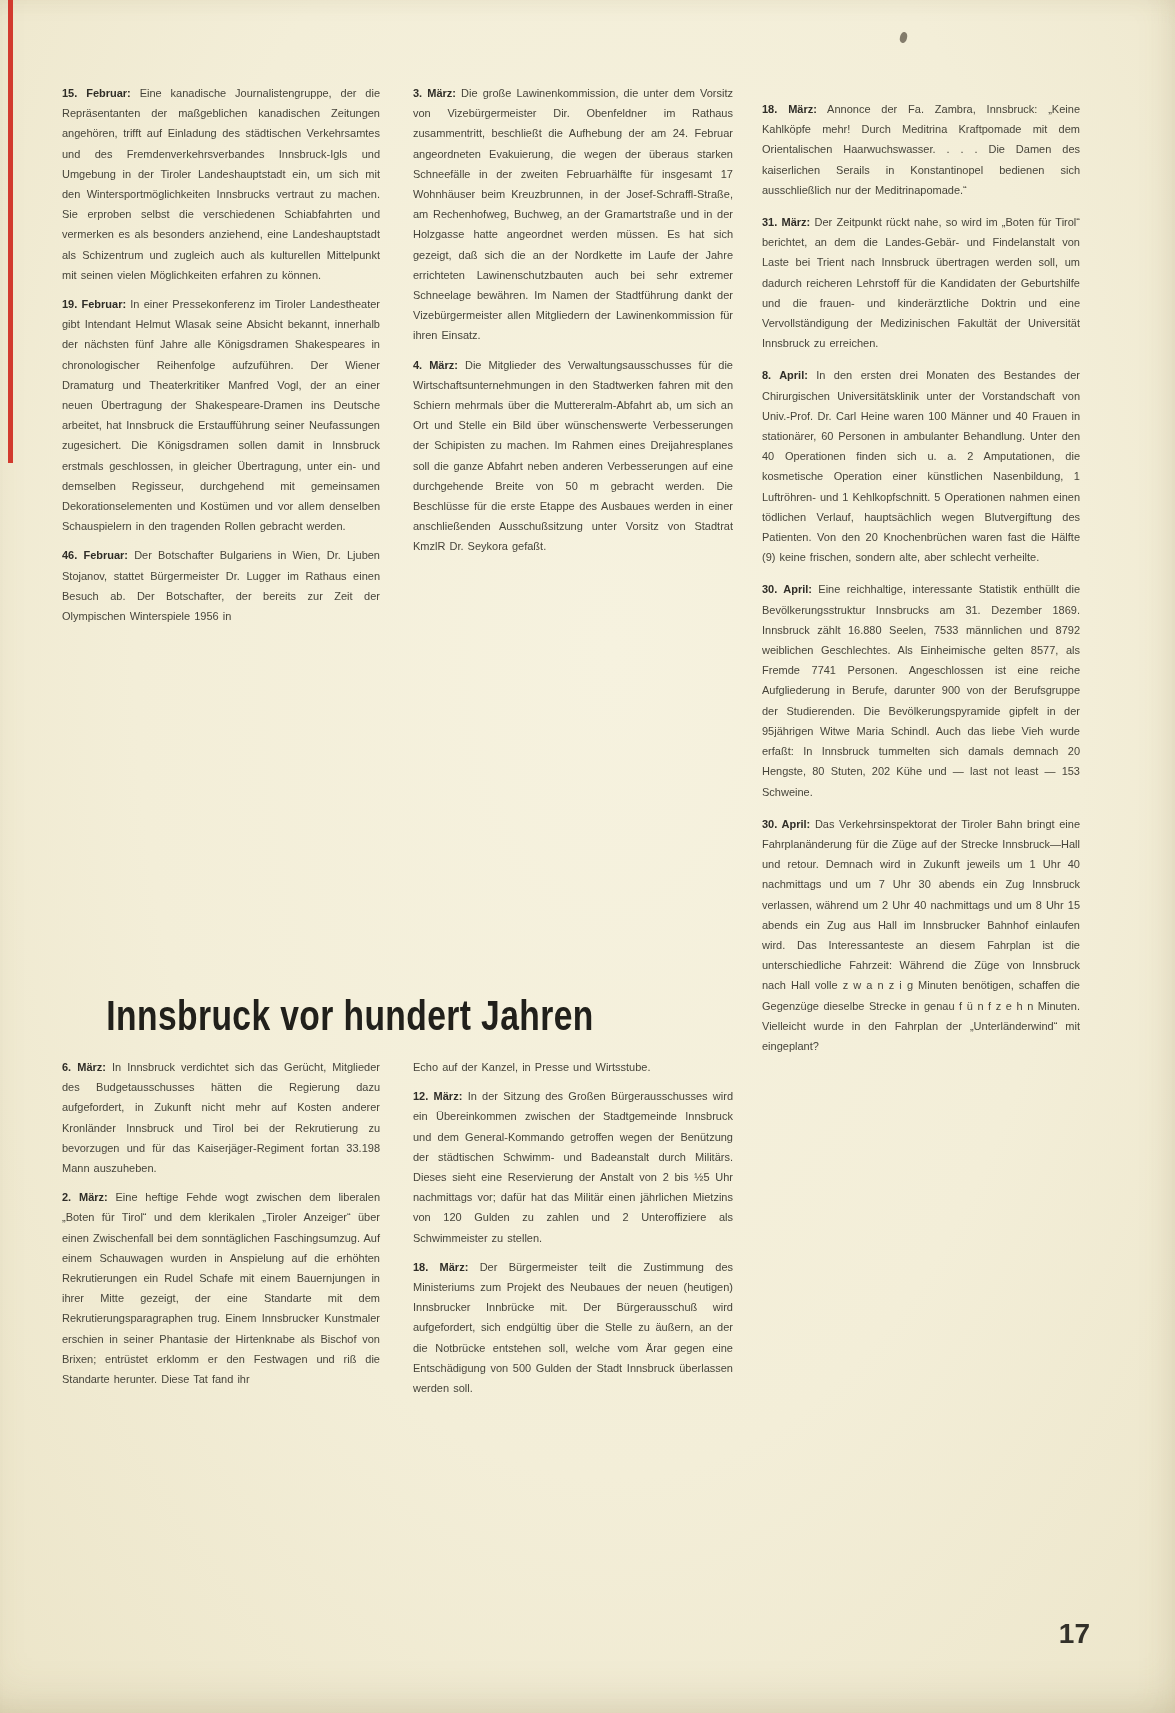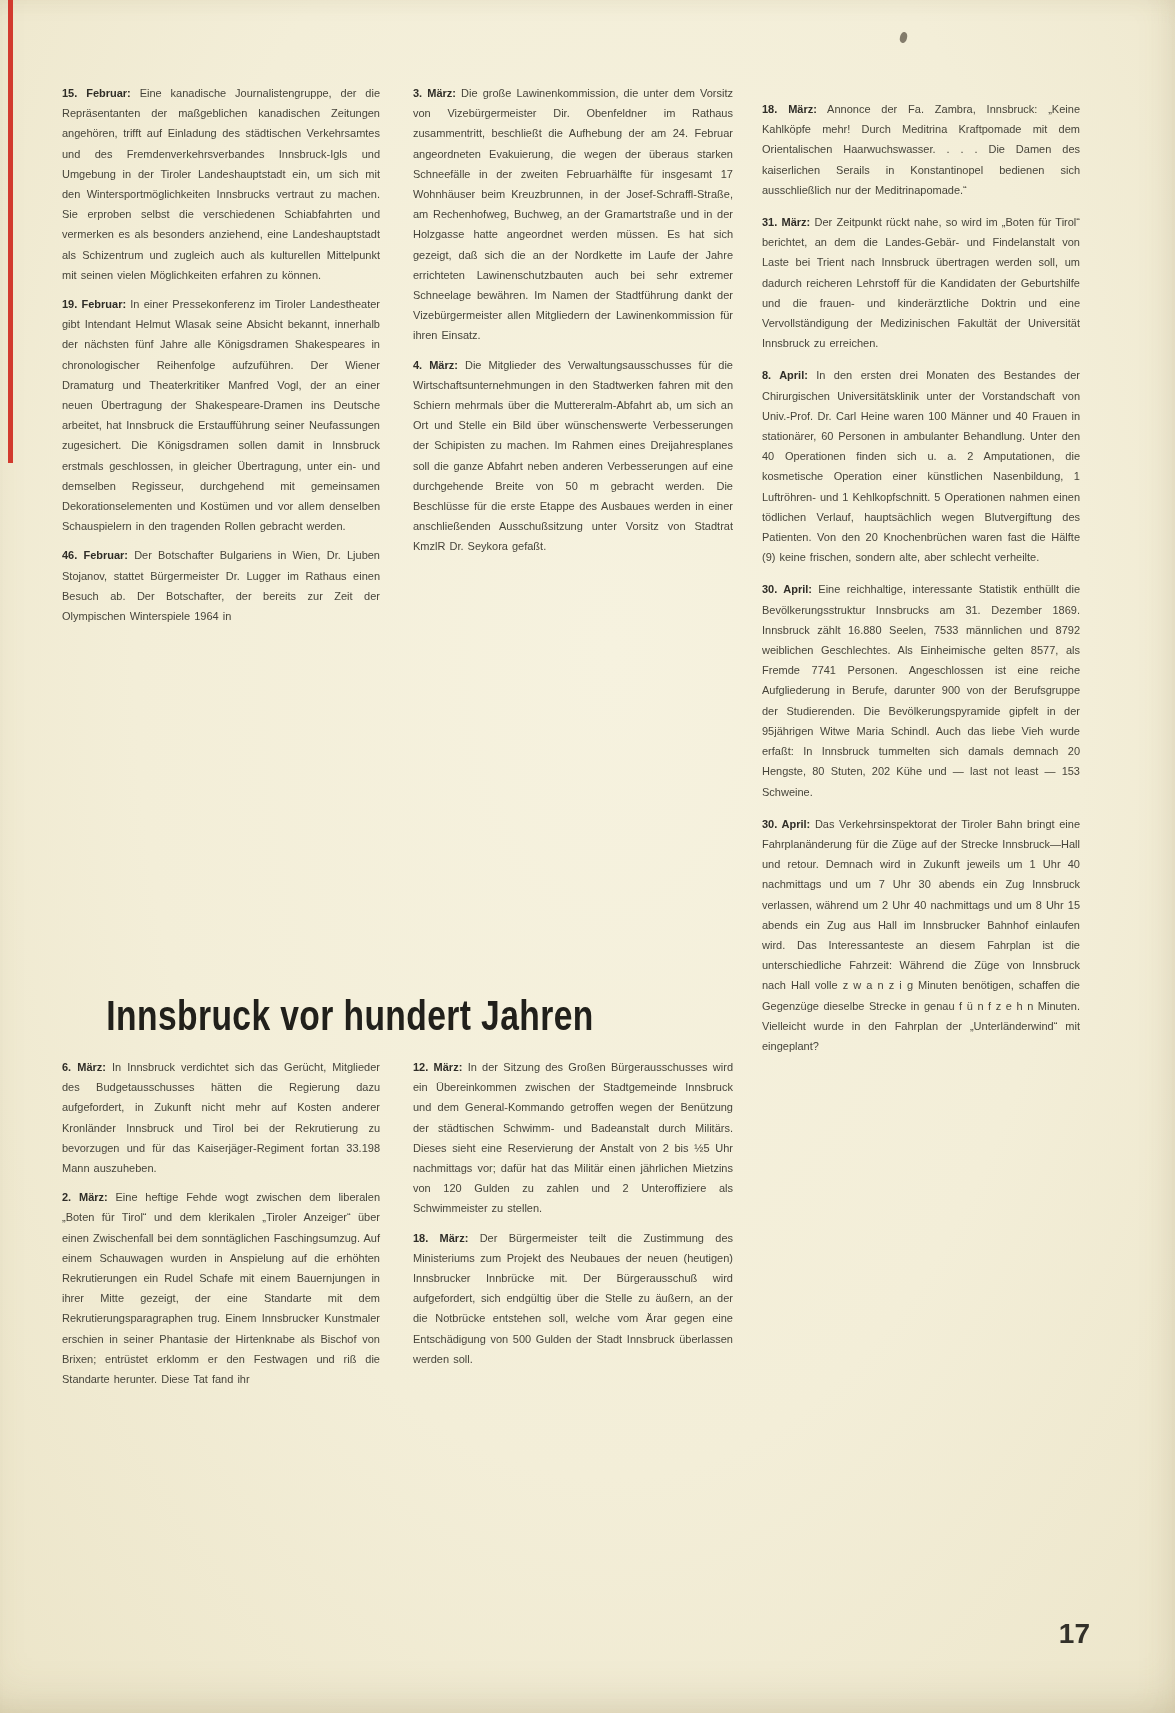--- a/index.html
+++ b/index.html
@@ -50,21 +50,21 @@
 <body>
 
 <div class="page">
 
   <div class="red-line"></div>
   <div class="speck"></div>
 
   <div class="col top-left">
     <p class="para"><b class="date">15. Februar:</b> <span class="txt">Eine kanadische Journalistengruppe, der die Repräsentanten der maßgeblichen kanadischen Zeitungen angehören, trifft auf Einladung des städtischen Verkehrsamtes und des Fremdenverkehrsverbandes Innsbruck-Igls und Umgebung in der Tiroler Landeshauptstadt ein, um sich mit den Wintersportmöglichkeiten Innsbrucks vertraut zu machen. Sie erproben selbst die verschiedenen Schiabfahrten und vermerken es als besonders anziehend, eine Landeshauptstadt als Schizentrum und zugleich auch als kulturellen Mittelpunkt mit seinen vielen Möglichkeiten erfahren zu können.</span></p>
     <p class="para"><b class="date">19. Februar:</b> <span class="txt">In einer Pressekonferenz im Tiroler Landestheater gibt Intendant Helmut Wlasak seine Absicht bekannt, innerhalb der nächsten fünf Jahre alle Königsdramen Shakespeares in chronologischer Reihenfolge aufzuführen. Der Wiener Dramaturg und Theaterkritiker Manfred Vogl, der an einer neuen Übertragung der Shakespeare-Dramen ins Deutsche arbeitet, hat Innsbruck die Erstaufführung seiner Neufassungen zugesichert. Die Königsdramen sollen damit in Innsbruck erstmals geschlossen, in gleicher Übertragung, unter ein- und demselben Regisseur, durchgehend mit gemeinsamen Dekorationselementen und Kostümen und vor allem denselben Schauspielern in den tragenden Rollen gebracht werden.</span></p>
-    <p class="para"><b class="date">46. Februar:</b> <span class="txt">Der Botschafter Bulgariens in Wien, Dr. Ljuben Stojanov, stattet Bürgermeister Dr. Lugger im Rathaus einen Besuch ab. Der Botschafter, der bereits zur Zeit der Olympischen Winterspiele 1964 in</span></p>
+    <p class="para"><b class="date">46. Februar:</b> <span class="txt">Der Botschafter Bulgariens in Wien, Dr. Ljuben Stojanov, stattet Bürgermeister Dr. Lugger im Rathaus einen Besuch ab. Der Botschafter, der bereits zur Zeit der Olympischen Winterspiele 1956 in</span></p>
   </div>
 
   <div class="col top-middle">
     <p class="para"><b class="date">3. März:</b> <span class="txt">Die große Lawinenkommission, die unter dem Vorsitz von Vizebürgermeister Dir. Obenfeldner im Rathaus zusammentritt, beschließt die Aufhebung der am 24. Februar angeordneten Evakuierung, die wegen der überaus starken Schneefälle in der zweiten Februarhälfte für insgesamt 17 Wohnhäuser beim Kreuzbrunnen, in der Josef-Schraffl-Straße, am Rechenhofweg, Buchweg, an der Gramartstraße und in der Holzgasse hatte angeordnet werden müssen. Es hat sich gezeigt, daß sich die an der Nordkette im Laufe der Jahre errichteten Lawinenschutzbauten auch bei sehr extremer Schneelage bewähren. Im Namen der Stadtführung dankt der Vizebürgermeister allen Mitgliedern der Lawinenkommission für ihren Einsatz.</span></p>
     <p class="para"><b class="date">4. März:</b> <span class="txt">Die Mitglieder des Verwaltungsausschusses für die Wirtschaftsunternehmungen in den Stadtwerken fahren mit den Schiern mehrmals über die Muttereralm-Abfahrt ab, um sich an Ort und Stelle ein Bild über wünschenswerte Verbesserungen der Schipisten zu machen. Im Rahmen eines Dreijahresplanes soll die ganze Abfahrt neben anderen Verbesserungen auf eine durchgehende Breite von 50 m gebracht werden. Die Beschlüsse für die erste Etappe des Ausbaues werden in einer anschließenden Ausschußsitzung unter Vorsitz von Stadtrat KmzlR Dr. Seykora gefaßt.</span></p>
   </div>
 
   <div class="col right-col">
     <p class="para"><b class="date">18. März:</b> <span class="txt">Annonce der Fa. Zambra, Innsbruck: „Keine Kahlköpfe mehr! Durch Meditrina Kraftpomade mit dem Orientalischen Haarwuchswasser. . . . Die Damen des kaiserlichen Serails in Konstantinopel bedienen sich ausschließlich nur der Meditrinapomade.“</span></p>
     <p class="para"><b class="date">31. März:</b> <span class="txt">Der Zeitpunkt rückt nahe, so wird im „Boten für Tirol“ berichtet, an dem die Landes-Gebär- und Findelanstalt von Laste bei Trient nach Innsbruck übertragen werden soll, um dadurch reicheren Lehrstoff für die Kandidaten der Geburtshilfe und die frauen- und kinderärztliche Doktrin und eine Vervollständigung der Medizinischen Fakultät der Universität Innsbruck zu erreichen.</span></p>
@@ -74,19 +74,20 @@
   </div>
 
   <h1 class="headline">Innsbruck vor hundert Jahren</h1>
 
   <div class="col bottom-left">
     <p class="para"><b class="date">6. März:</b> <span class="txt">In Innsbruck verdichtet sich das Gerücht, Mitglieder des Budgetausschusses hätten die Regierung dazu aufgefordert, in Zukunft nicht mehr auf Kosten anderer Kronländer Innsbruck und Tirol bei der Rekrutierung zu bevorzugen und für das Kaiserjäger-Regiment fortan 33.198 Mann auszuheben.</span></p>
     <p class="para"><b class="date">2. März:</b> <span class="txt">Eine heftige Fehde wogt zwischen dem liberalen „Boten für Tirol“ und dem klerikalen „Tiroler Anzeiger“ über einen Zwischenfall bei dem sonntäglichen Faschingsumzug. Auf einem Schauwagen wurden in Anspielung auf die erhöhten Rekrutierungen ein Rudel Schafe mit einem Bauernjungen in ihrer Mitte gezeigt, der eine Standarte mit dem Rekrutierungsparagraphen trug. Einem Innsbrucker Kunstmaler erschien in seiner Phantasie der Hirtenknabe als Bischof von Brixen; entrüstet erklomm er den Festwagen und riß die Standarte herunter. Diese Tat fand ihr</span></p>
   </div>
 
   <div class="col bottom-middle">
+    <p class="para"><span class="txt">Echo auf der Kanzel, in Presse und Wirtsstube.</span></p>
     <p class="para"><b class="date">12. März:</b> <span class="txt">In der Sitzung des Großen Bürgerausschusses wird ein Übereinkommen zwischen der Stadtgemeinde Innsbruck und dem General-Kommando getroffen wegen der Benützung der städtischen Schwimm- und Badeanstalt durch Militärs. Dieses sieht eine Reservierung der Anstalt von 2 bis ½5 Uhr nachmittags vor; dafür hat das Militär einen jährlichen Mietzins von 120 Gulden zu zahlen und 2 Unteroffiziere als Schwimmeister zu stellen.</span></p>
     <p class="para"><b class="date">18. März:</b> <span class="txt">Der Bürgermeister teilt die Zustimmung des Ministeriums zum Projekt des Neubaues der neuen (heutigen) Innsbrucker Innbrücke mit. Der Bürgerausschuß wird aufgefordert, sich endgültig über die Stelle zu äußern, an der die Notbrücke entstehen soll, welche vom Ärar gegen eine Entschädigung von 500 Gulden der Stadt Innsbruck überlassen werden soll.</span></p>
   </div>
 
   <div class="page-number">17</div>
 
 </div>
 
 </body></html>

